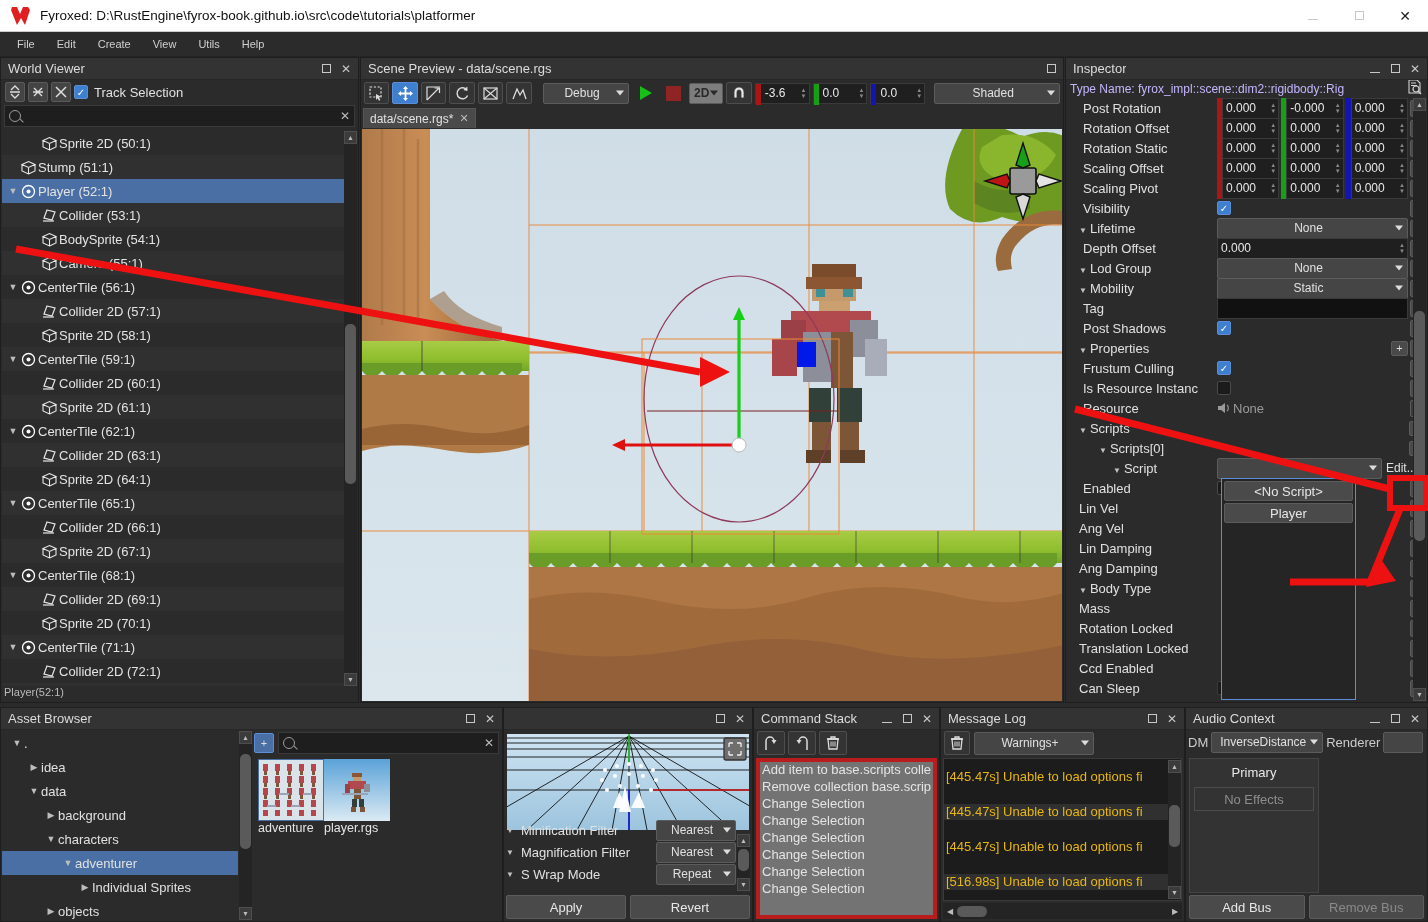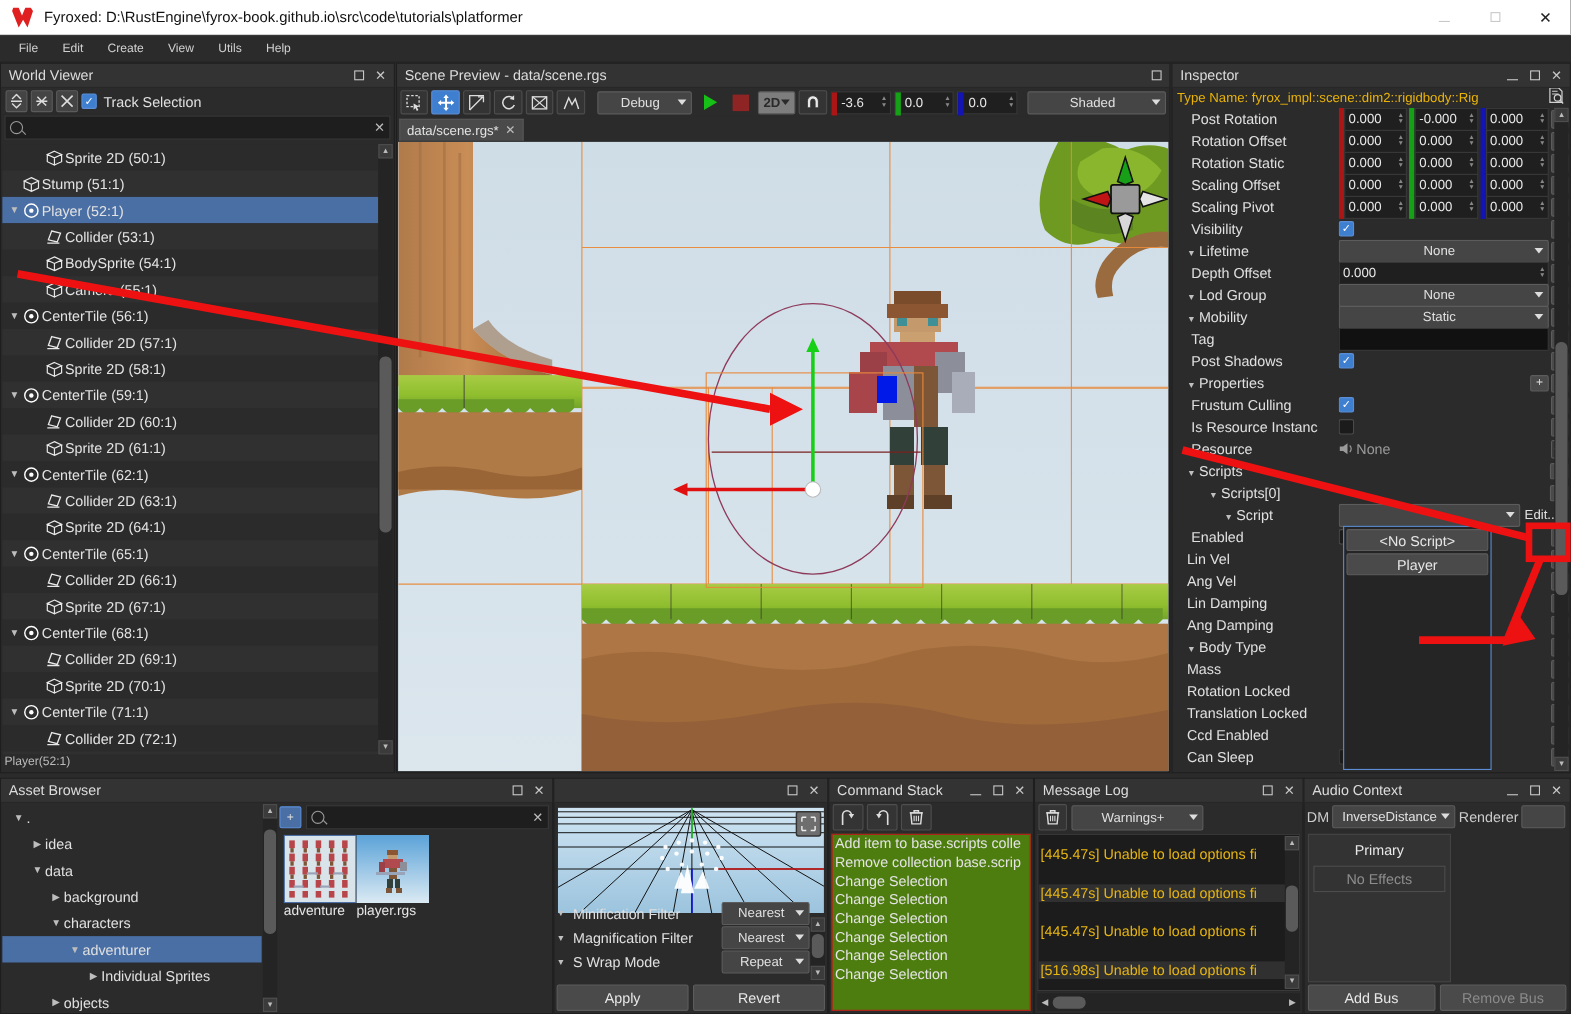--- a/index.html
+++ b/index.html
@@ -88,21 +88,21 @@
   .spin { width:10px;height:19px;display:flex;flex-direction:column;justify-content:space-around;
           align-items:center;flex:none;margin-left:auto;color:#888;font-size:6px;}
   .tabstrip { height:22px; background:#2b2b2b; display:flex; align-items:flex-end; padding-left:2px;}
   .stab { height:20px; background:#4a4a4a; display:flex; align-items:center; gap:6px; padding:0 6px;
           color:#e2e2e2; font-size:12px; border:1px solid #565656; border-bottom:0;}
   .viewport { position:absolute; left:1px; right:1px; top:71px; bottom:1px; overflow:hidden;
               background:#d5e1ea; }
 
   
   #inspector { left:1065px; top:57px; width:363px; height:646px; }
-  .insp-type { height:17px; font-size:12px; color:#eab308; padding-left:4px; display:flex;
+  .insp-type { height:17px; font-size:12px; color:#c4b5fd; padding-left:4px; display:flex;
                align-items:center; white-space:nowrap; overflow:hidden; }
   .insp-body { position:absolute; left:1px; right:1px; top:40px; bottom:1px; overflow:hidden; }
   .irow { height:20px; display:flex; align-items:center; font-size:13px; color:#e0e0e0; white-space:nowrap;}
   .ilbl { width:150px; padding-left:12px; overflow:hidden; text-overflow:clip; flex:none;}
   .ilbl.ind1 { padding-left:16px; }
   .ilbl.ind2 { padding-left:32px; }
   .ilbl.ind3 { padding-left:46px; }
   .tri { display:inline-block; font-size:8px; color:#c0c0c0; margin-right:3px; }
   .ival { flex:1; display:flex; align-items:center; gap:2px; overflow:hidden; }
   .vec3 { display:flex; gap:2px; flex:1; }
@@ -132,22 +132,22 @@
   .assetname { font-size:12.5px; color:#e6e6e6; text-align:left; white-space:nowrap;}
 
   .pv-rows { position:absolute; left:2px; right:16px; bottom:30px; height:72px;}
   .pvrow { height:22px; display:flex; align-items:center; gap:4px; font-size:13px; color:#e0e0e0;}
   .pv-btns { position:absolute; left:2px; right:2px; bottom:2px; height:24px; display:flex; gap:4px;}
   .bigbtn { flex:1; background:#4a4a4a; border:1px solid #5c5c5c; border-radius:2px; color:#e8e8e8;
             font-size:13px; display:flex; align-items:center; justify-content:center;}
   .bigbtn.disabled { color:#8a8a8a; }
 
   .cs-tools { height:26px; display:flex; align-items:center; gap:3px; padding:2px 3px;}
-  .cs-list { position:absolute; left:2px; right:2px; top:50px; bottom:2px; background:#4d7c0f;
-             border:1px solid #b91c1c; overflow:hidden; }
+  .cs-list { position:absolute; left:2px; right:2px; top:50px; bottom:2px; background:#737373;
+             border:4px solid #b91c1c; overflow:hidden; }
   .csrow { height:17px; font-size:13px; color:#e4e4e4; white-space:nowrap; padding-left:2px;}
 
   .ml-tools { height:26px; display:flex; align-items:center; gap:4px; padding:2px 3px;}
   .ml-list { position:absolute; left:2px; right:2px; top:50px; bottom:20px; background:#1c1c1c;
              border:1px solid #3a3a3a; overflow:hidden;}
   .mlrow { height:16px; font-size:13px; color:#e8b610; white-space:nowrap; padding-left:2px;}
   .mlrow.alt { background:#303030; }
   .ml-hscroll { position:absolute; left:2px; right:2px; bottom:2px; height:16px; background:#242424;
                 display:flex; align-items:center; }
 

